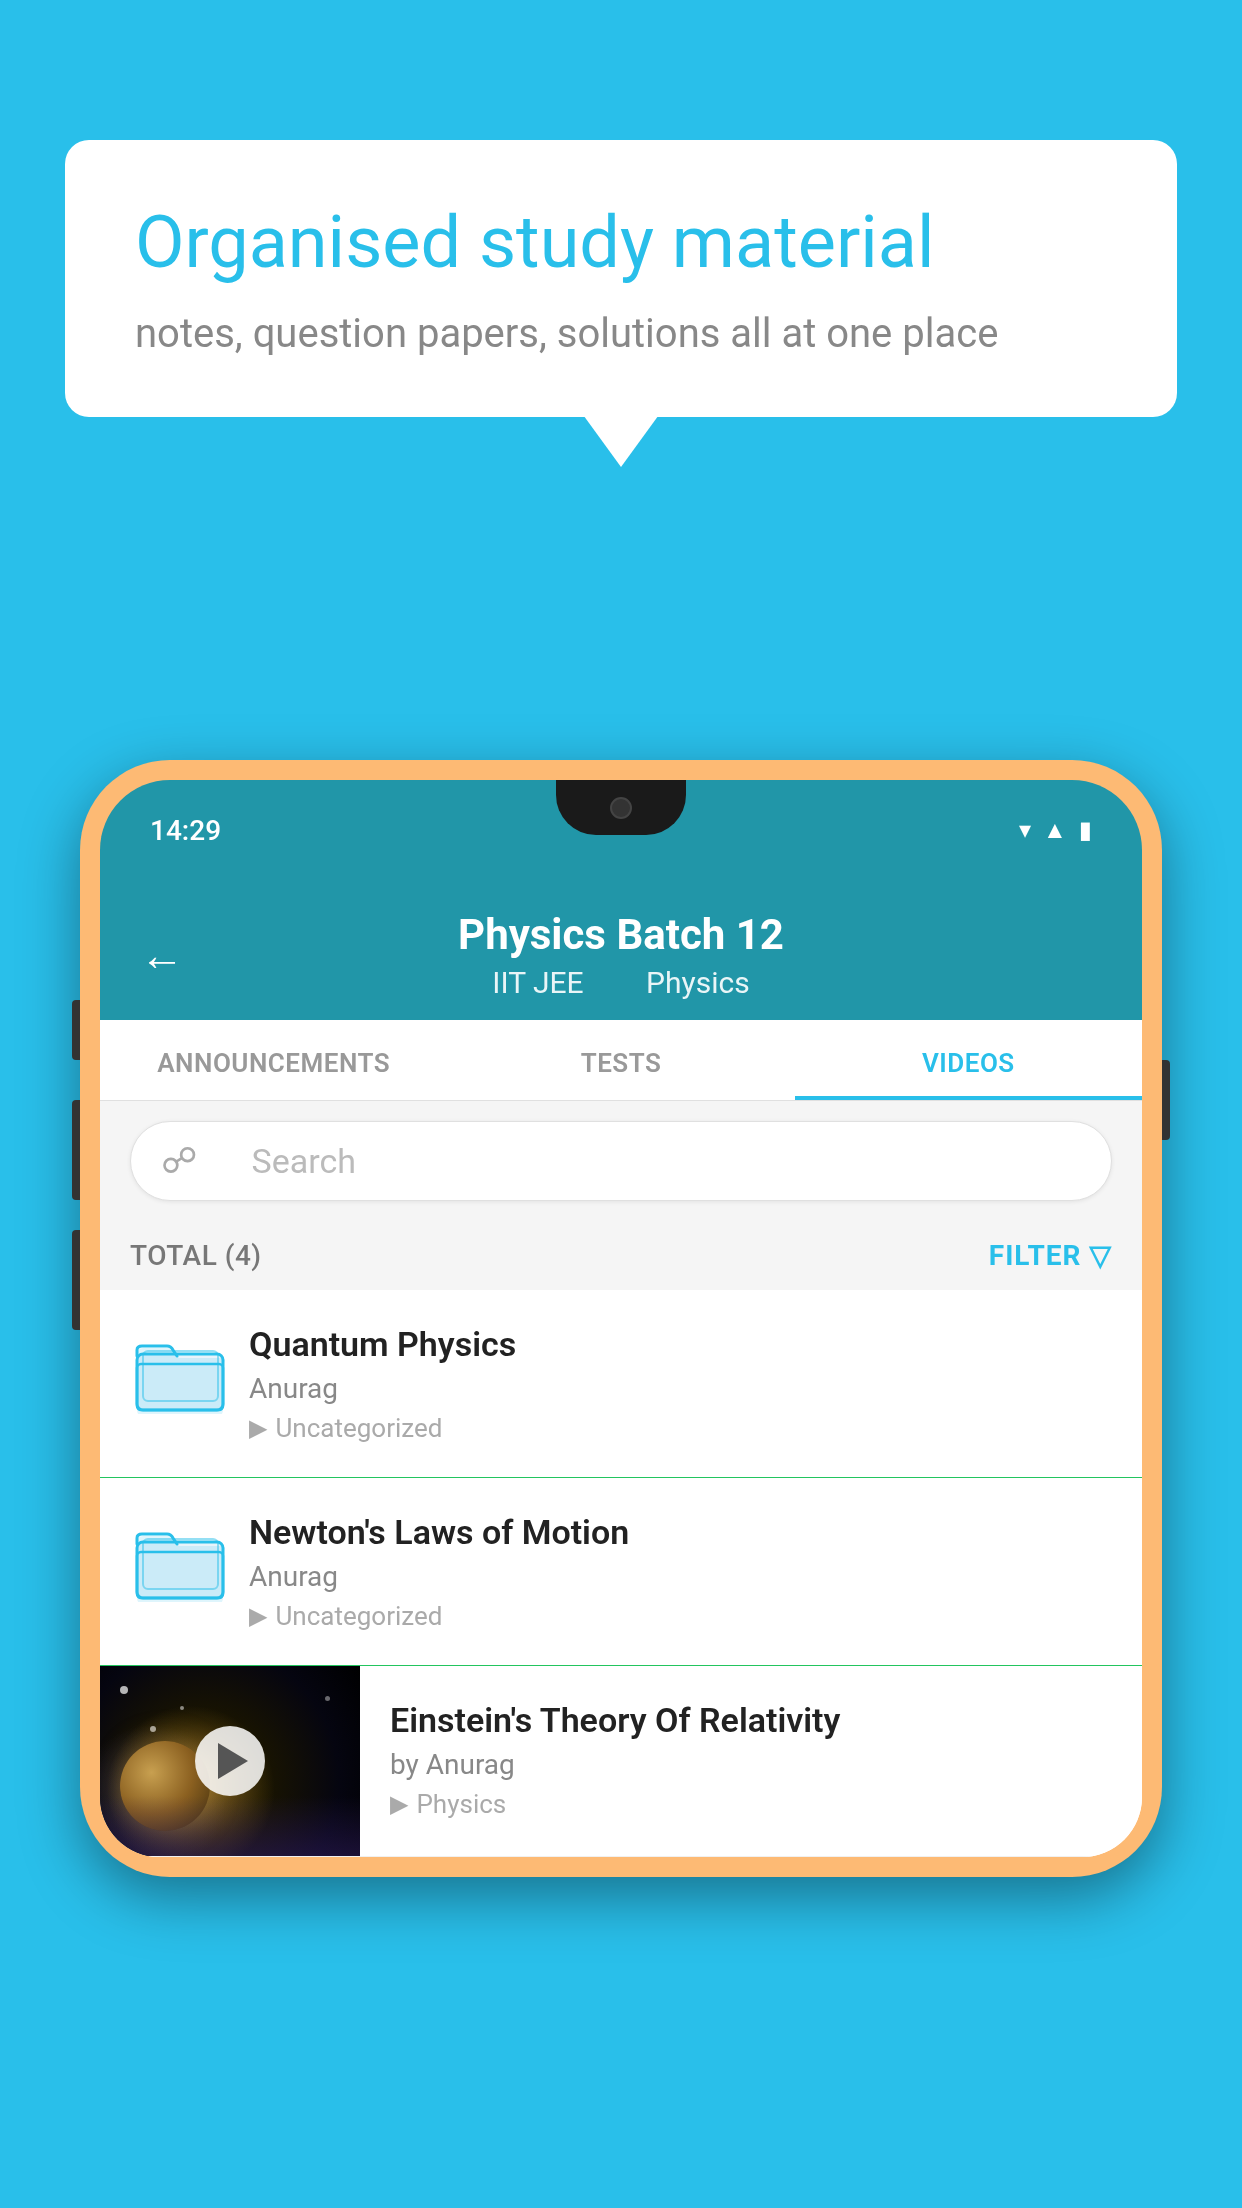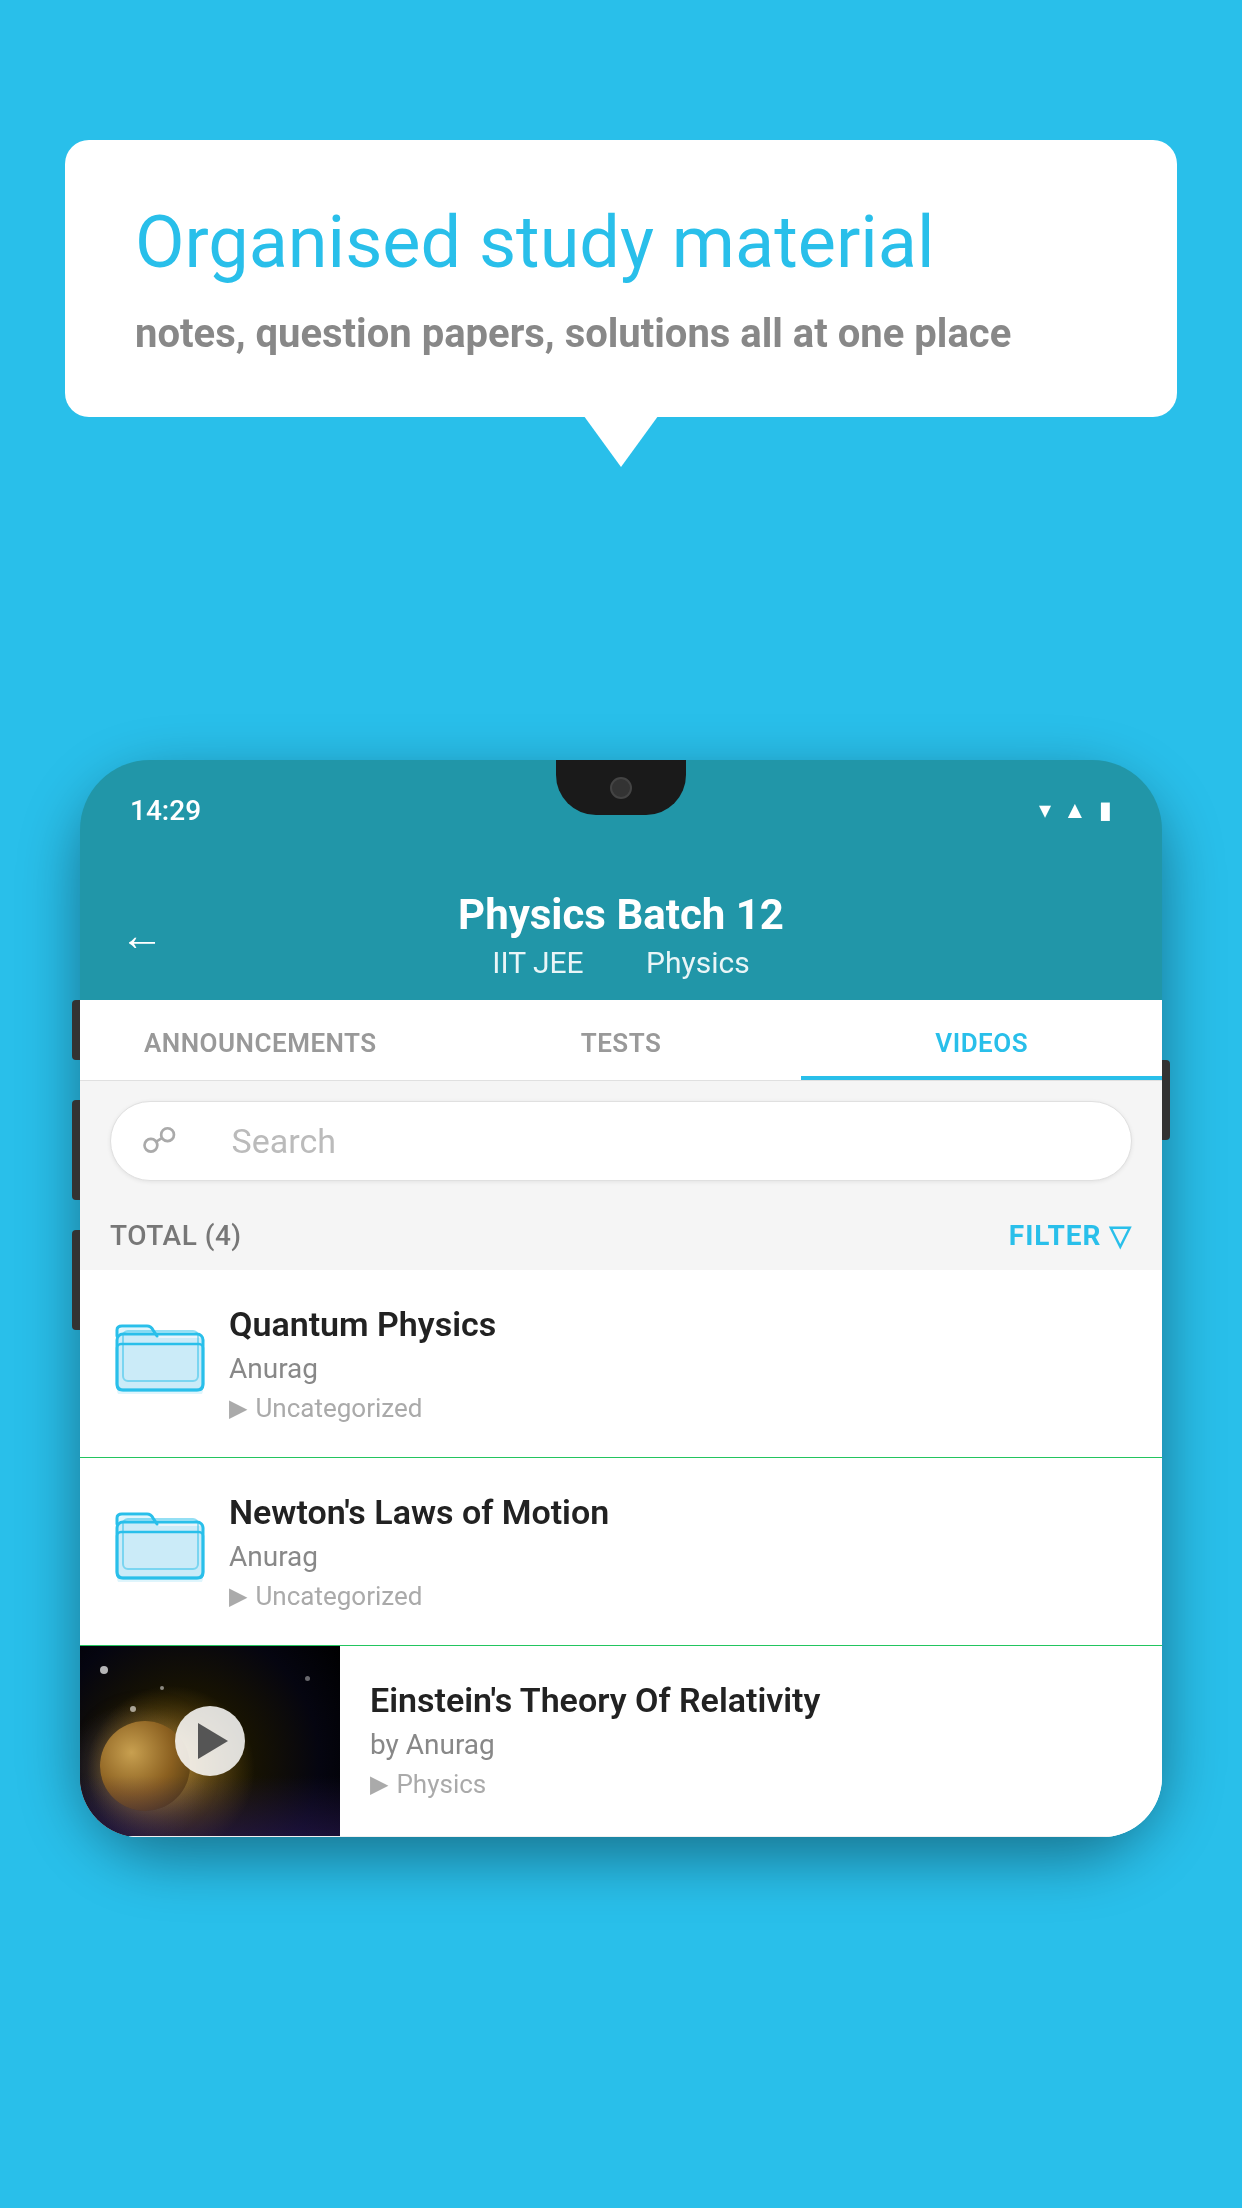--- a/index.html
+++ b/index.html
@@ -45,34 +45,35 @@
       color: #29BFEA;
       font-size: 72px;
       font-weight: 400;
       line-height: 1.2;
       margin-bottom: 24px;
     }
 
     .bubble-subtitle {
       color: #888;
       font-size: 40px;
-      font-weight: 700;
+      font-weight: 400;
     }
 
     
     .phone-wrapper {
       position: absolute;
       top: 760px;
       left: 80px;
       right: 80px;
     }
 
     .phone {
-      background: #eab308;
+      background: #fdba74;
       border-radius: 90px;
+      padding: 20px;
       position: relative;
       box-shadow: 0 20px 60px rgba(0,0,0,0.4);
     }
 
     
     .phone-top-bar {
       background: #2196a8;
       border-radius: 70px 70px 0 0;
       height: 100px;
       position: relative;

